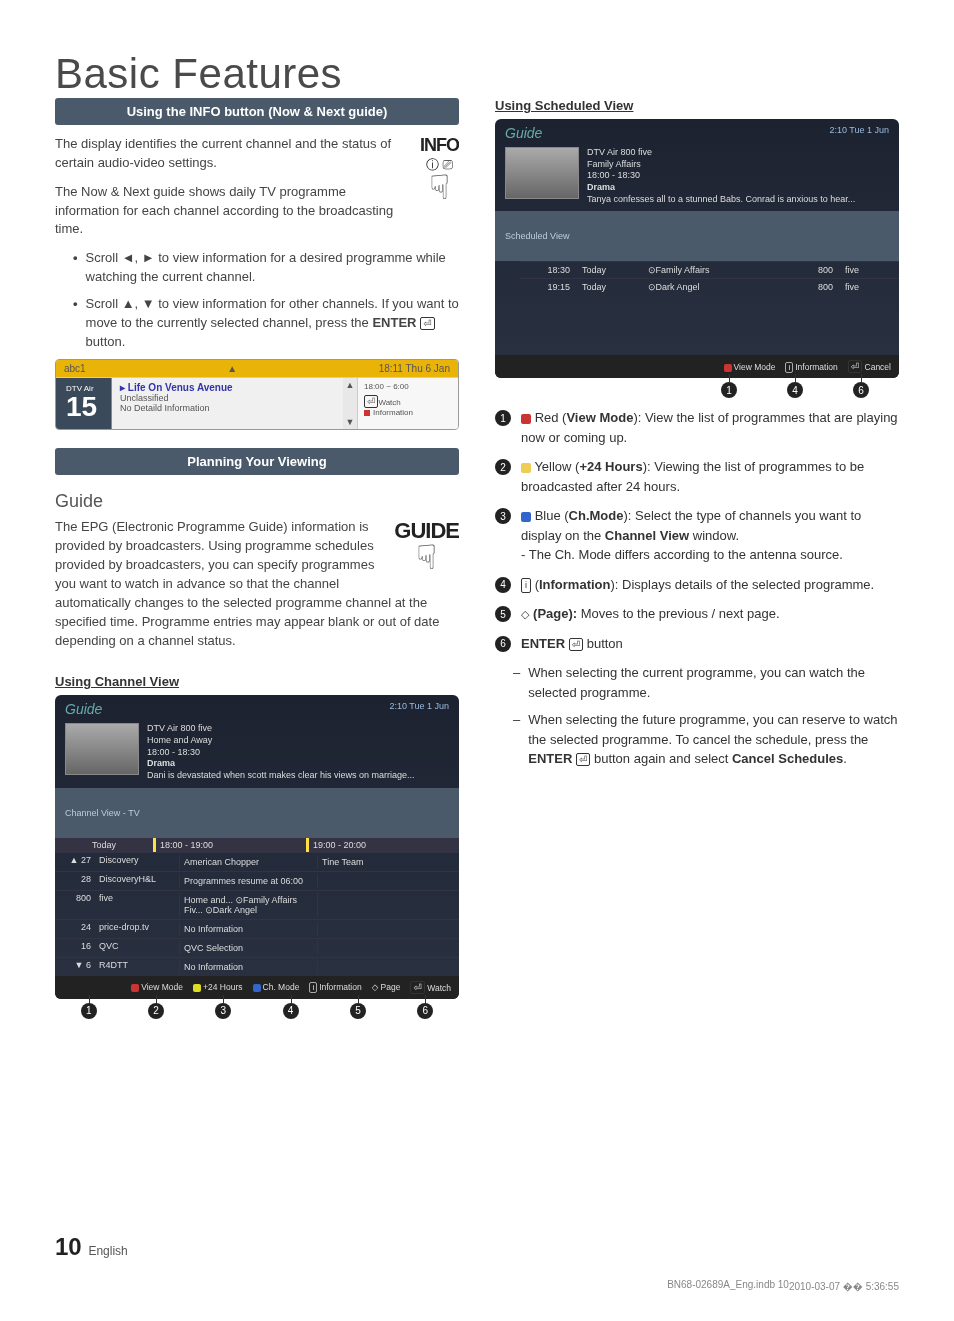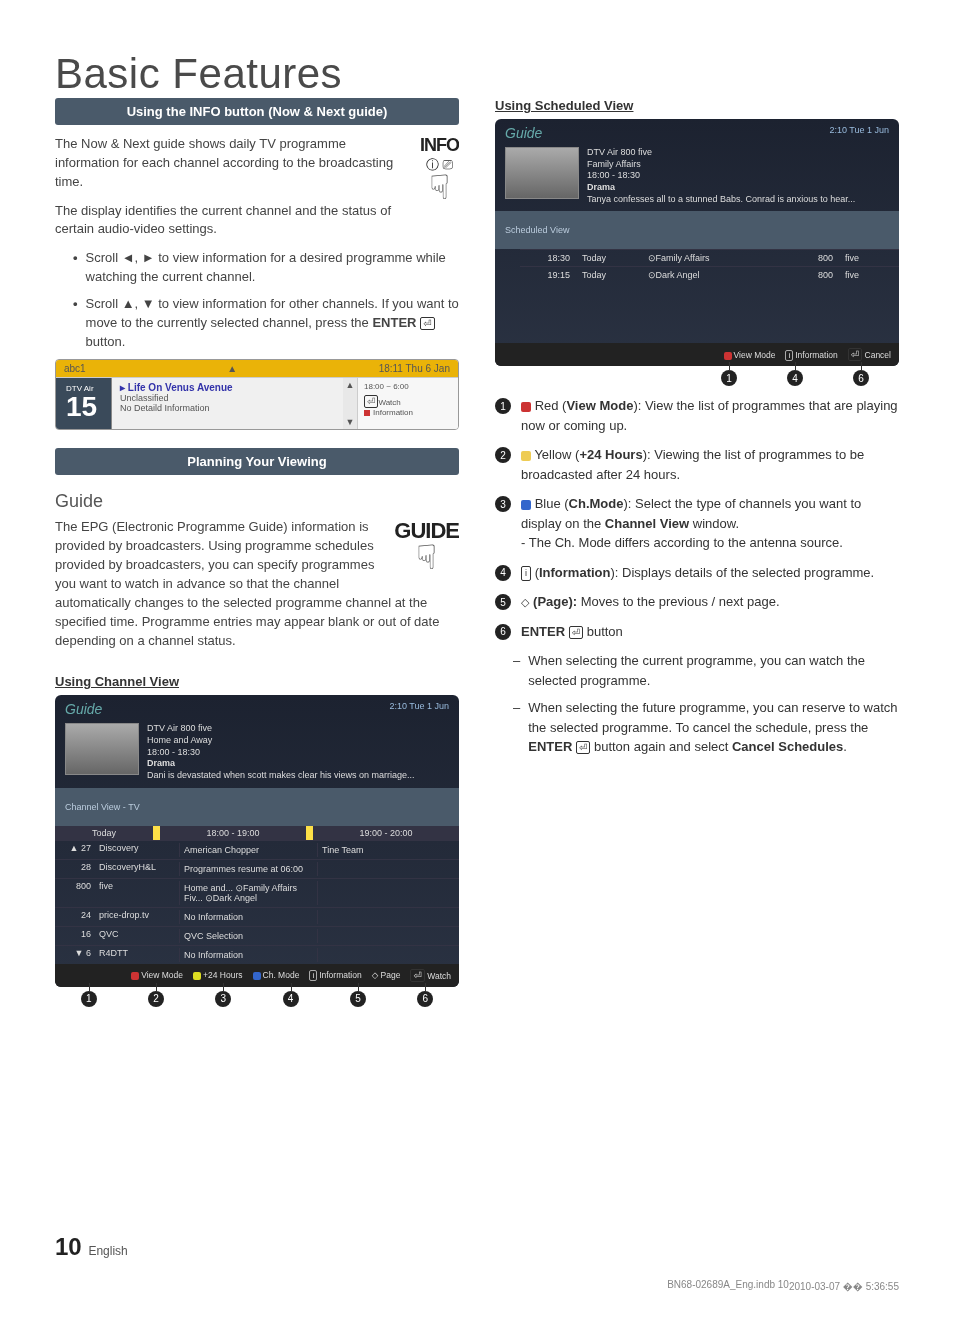--- a/index.html
+++ b/index.html
@@ -28,25 +28,25 @@
 .prog-mid .pname{color:#33a; font-weight:bold; font-size:10px;}
 .prog-right{ width:88px; padding:4px 6px; background:#f7f7f7; font-size:8px; border-left:1px solid #ccc;}
 .redbox{display:inline-block;width:6px;height:6px;background:#c33;margin-right:3px;vertical-align:middle;}
 .arrows-col{width:14px;background:#e8e8e8;display:flex;flex-direction:column;justify-content:space-between;align-items:center;padding:2px 0;}
 
 .guide-panel { background: linear-gradient(#1c2230,#2a3242); color:#ddd; border-radius:6px; overflow:hidden; font-size:9px; margin-top:6px;}
 .guide-top { display:flex; justify-content:space-between; padding:6px 10px 0 10px; color:#6aa; font-size:14px;}
 .guide-meta { display:flex; padding:6px 10px; gap:8px; font-size:9px;}
 .thumb{ width:72px; height:50px; background:linear-gradient(#aaa,#666); border:1px solid #888;}
 .guide-meta .mlines div{line-height:1.3;}
-.tab-row { background:#4a5a6a; color:#bcd; font-size:9px; padding:14px 10px;}
+.tab-row { background:#4a5a6a; color:#bcd; font-size:9px; padding:20px 10px;}
 .grid-head { display:flex; }
 .grid-head > div, .grid-row > div { padding:2px 4px; font-size:9px;}
 .gh-today{width:90px; text-align:center;}
-.gh-slot{flex:1; text-align:center; border-left:7px solid #fde047;}
+.gh-slot{flex:1; border-left:3px solid #fde047;}
 .ch-rows { }
 .grid-row { display:flex; border-top:1px solid #334;}
 .gr-num{width:32px; text-align:right; padding-right:4px;}
 .gr-name{width:72px;}
 .gr-cells{flex:1; display:flex;}
 .gr-cell{flex:1; border-left:1px solid #334; padding:2px 4px;}
 .guide-footer{ background:#222; padding:5px 8px; font-size:8.5px; display:flex; gap:10px; justify-content:flex-end; align-items:center;}
 .btn-dot{display:inline-block;width:8px;height:8px;border-radius:2px;margin-right:2px;vertical-align:middle;}
 .dot-red{background:#c33;} .dot-yel{background:#dd2;} .dot-blu{background:#36c;}
 .info-pill{border:1px solid #aaa;border-radius:2px;padding:0 2px;font-size:8px;margin-right:2px;}
@@ -83,22 +83,22 @@
 
     <div class="col">
       <div class="section-hdr">Using the INFO button (Now &amp; Next guide)</div>
 
       <div style="overflow:hidden">
         <div class="info-icon-box">
           <div class="big-word">INFO</div>
           <div style="font-size:13px">ⓘ ⎚</div>
           <div class="hand">☟</div>
         </div>
+        <p class="para">The display identifies the current channel and the status of certain audio-video settings.</p>
         <p class="para">The Now &amp; Next guide shows daily TV programme information for each channel according to the broadcasting time.</p>
-        <p class="para">The display identifies the current channel and the status of certain audio-video settings.</p>
       </div>
 
       <div class="bullet-line">
           <span class="dot"></span>
           <span>Scroll ◄, ► to view information for a desired programme while watching the current channel.</span>
         </div>
       <div class="bullet-line">
           <span class="dot"></span>
         <span><span>Scroll ▲, ▼ to view information for other channels. If you want to move to the currently selected channel, press the </span><b>ENTER</b> <span class="enter-icon">⏎</span><span> button.</span></span>
       </div>

